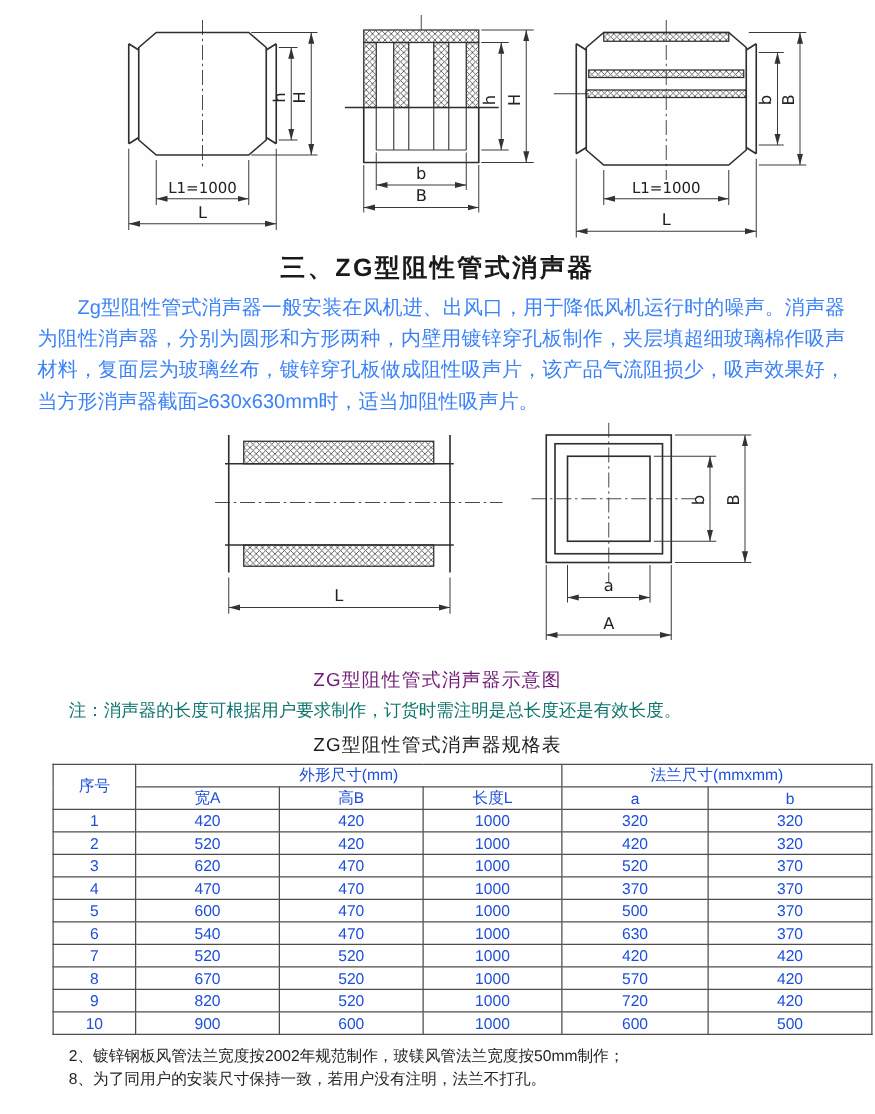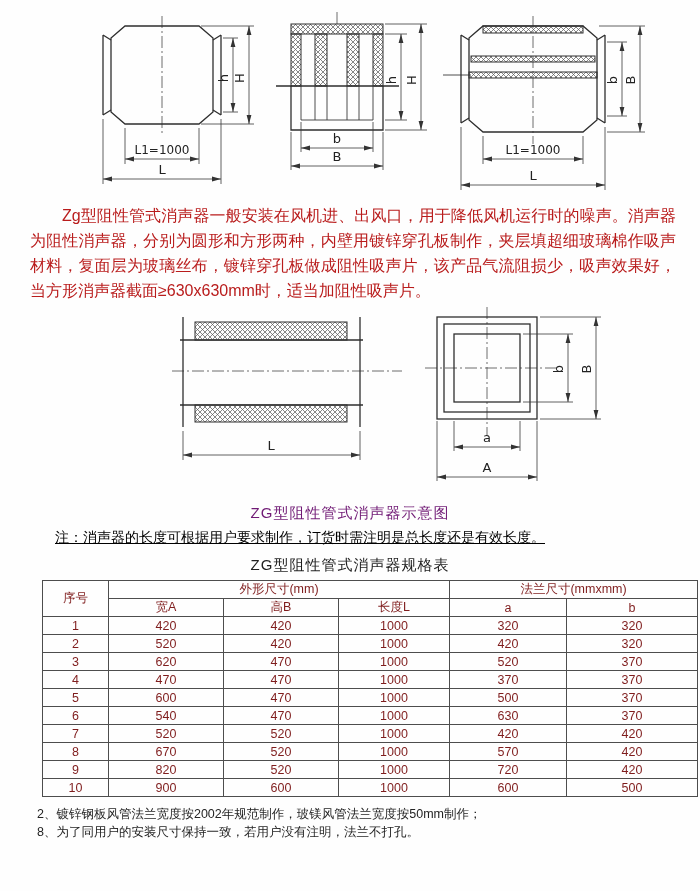--- a/index.html
+++ b/index.html
@@ -15,32 +15,32 @@
   .body-ln   { fill:none; stroke:#2e2e2e; stroke-width:1.3; }
   .thin-ln   { fill:none; stroke:#3a3a3a; stroke-width:0.9; }
   .hatch     { fill:url(#xh); stroke:#2e2e2e; stroke-width:1; }
   .cl        { fill:none; stroke:#4a4a4a; stroke-width:0.8; stroke-dasharray:12 3 2 3; }
   .ext       { stroke:#3a3a3a; stroke-width:0.8; }
   .dim       { stroke:#3a3a3a; stroke-width:0.8; marker-start:url(#as); marker-end:url(#ae); }
   .dtxt      { font-family:"DejaVu Sans", sans-serif; font-size:12px; fill:#222; }
   .dtxt-big  { font-family:"DejaVu Sans", sans-serif; font-size:13px; fill:#222; }
   
   .sec-title { text-align:center; font-size:20px; font-weight:bold; letter-spacing:2px; margin:4px 0 0 0; color:#1a1a1a; }
-  .para { font-size:16px; line-height:25px; text-align:justify; text-indent:2em; margin:6px 24px 0 30px; color:#b91c1c; }
+  .para { font-size:16px; line-height:25px; text-align:justify; text-indent:2em; margin:6px 24px 0 30px; color:#3b82f6; }
   .caption { text-align:center; font-size:15px; letter-spacing:1px; margin-top:2px; color:#701a75; }
-  .diagram-note { font-size:14px; margin:6px 0 0 55px; color:#000000;text-decoration:underline; }
+  .diagram-note { font-size:14px; margin:6px 0 0 55px; color:#0f766e; }
   .table-title { text-align:center; font-size:15px; letter-spacing:1px; margin-top:9px; color:#1e1e1e; }
   
   table.spec { border-collapse:collapse; margin:5px 8px 0 42px; width:655px; table-layout:fixed;
-               font-size:12.5px; color:#7f1d1d; }
+               font-size:12.5px; color:#1d4ed8; }
   table.spec td { border:1px solid #4d4d4d; text-align:center; vertical-align:middle; padding:0; height:17px; }
   table.spec thead td { height:15px; }
   
   .footnotes { margin:8px 0 0 30px; font-size:12.5px; line-height:18px; color:#242424; }
-  .fn-indent { margin-left:7px; }
+  .fn-indent { margin-left:25px; }
 </style>
 </head>
 <body>
 
 <div class="page">
 
   <svg width="0" height="0" style="position:absolute" aria-hidden="true">
     <defs>
       <pattern id="xh" width="5" height="5" patternUnits="userSpaceOnUse">
         <path d="M0 5 L5 0 M0 0 L5 5" stroke="#555" stroke-width="0.7" fill="none"></path>
@@ -146,20 +146,21 @@
         <line class="dim" x1="181" y1="30" x2="181" y2="104"></line>
         <text class="dtxt-big" x="176" y="68" text-anchor="middle" transform="rotate(-90 176 68)">b</text>
         <line class="ext" x1="158" y1="14" x2="204" y2="14"></line>
         <line class="ext" x1="166" y1="120" x2="204" y2="120"></line>
         <line class="dim" x1="199" y1="14" x2="199" y2="120"></line>
         <text class="dtxt-big" x="194" y="68" text-anchor="middle" transform="rotate(-90 194 68)">B</text>
       </g>
     </svg>
   </div>
 
+  <div class="sec-title">三、ZG型阻性管式消声器</div>
   <p class="para">Zg型阻性管式消声器一般安装在风机进、出风口，用于降低风机运行时的噪声。消声器为阻性消声器，分别为圆形和方形两种，内壁用镀锌穿孔板制作，夹层填超细玻璃棉作吸声材料，复面层为玻璃丝布，镀锌穿孔板做成阻性吸声片，该产品气流阻损少，吸声效果好，当方形消声器截面≥630x630mm时，适当加阻性吸声片。</p>
 
   <div class="mid-drawings">
 
     <svg width="260" height="155" viewBox="0 0 260 155" style="margin-top:5px">
       <g>
         <line class="cl" x1="22" y1="59" x2="252" y2="59"></line>
         <line class="body-ln" x1="33" y1="5" x2="33" y2="115"></line>
         <line class="body-ln" x1="210" y1="5" x2="210" y2="115"></line>
         <line class="body-ln" x1="30" y1="28" x2="213" y2="28"></line>

